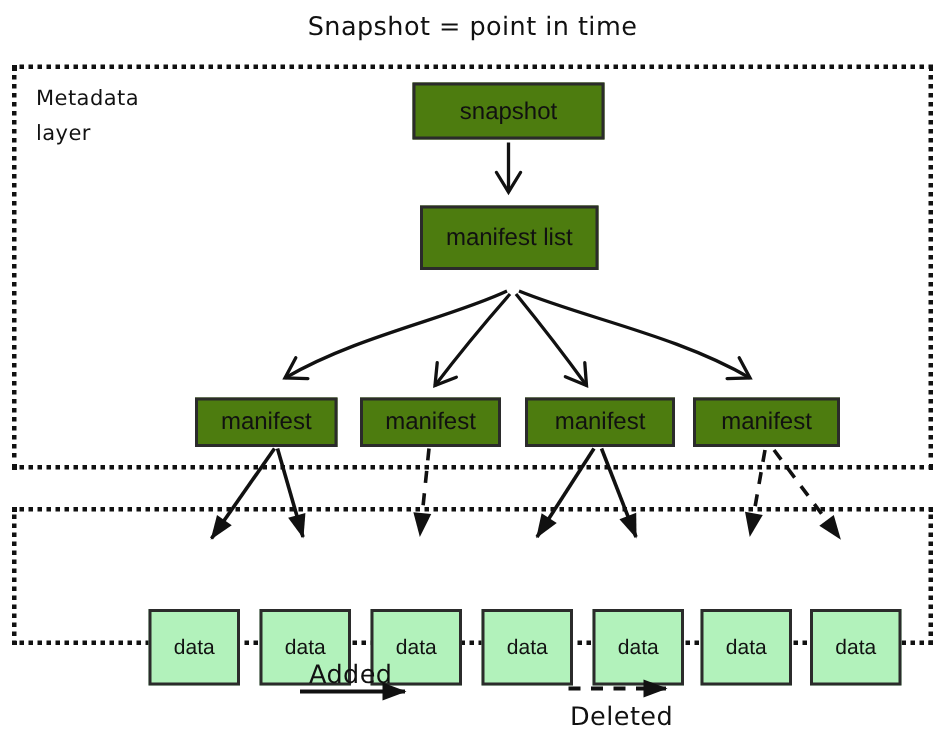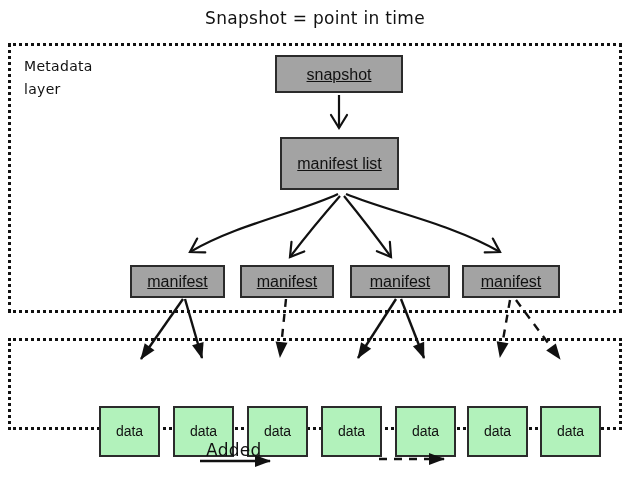--- a/index.html
+++ b/index.html
@@ -12,41 +12,41 @@
     position:absolute;top:8px;left:0;width:630px;text-align:center;
     font-size:17px;
   }
   .layer-box{position:absolute;border:3px dotted #111;box-sizing:border-box;}
   .layer-label{position:absolute;font-size:14px;line-height:23px;}
   .node{
     position:absolute;box-sizing:border-box;border:2px solid #2b2b2b;
     display:flex;align-items:center;justify-content:center;text-align:center;
     font-size:16px;line-height:19px;
   }
-  .cyan{background:#a3a3a3;text-decoration:underline;}
+  .cyan{background:#4d7c0f;}
   .green{background:#b2f2bb;}
   .data-node{font-size:14px;margin-top:36px;}
   .legend-label{position:absolute;font-size:17px;}
   svg.overlay{position:absolute;left:0;top:0;pointer-events:none;}
 </style>
 </head>
 <body>
 
 <div class="canvas">
 
   <div class="title hand">Snapshot = point in time</div>
 
   <div class="layer-box" style="left:8px;top:43px;width:614px;height:270px;"></div>
   <div class="layer-label hand" style="left:24px;top:55px;width:104px;">Metadata layer</div>
 
   <div class="layer-box" style="left:8px;top:338px;width:614px;height:92px;"></div>
 
   <div class="node cyan" style="left:275px;top:55px;width:128px;height:38px;">snapshot</div>
 
-  <div class="node cyan" style="left:280px;top:137px;width:119px;height:53px;width:119px;">
+  <div class="node cyan" style="left:280px;top:137px;width:119px;height:43px;width:119px;">
     <span style="width:90px;display:inline-block;">manifest list</span>
   </div>
 
   <div class="node cyan" style="left:130px;top:265px;width:95px;height:33px;">manifest</div>
   <div class="node cyan" style="left:240px;top:265px;width:94px;height:33px;">manifest</div>
   <div class="node cyan" style="left:350px;top:265px;width:100px;height:33px;">manifest</div>
   <div class="node cyan" style="left:462px;top:265px;width:98px;height:33px;">manifest</div>
 
   <div class="node green data-node" style="left:99px;top:370px;width:61px;height:51px;">data</div>
   <div class="node green data-node" style="left:173px;top:370px;width:61px;height:51px;">data</div>
@@ -82,14 +82,15 @@
     <path d="M401,299 L424,358" stroke="#111" stroke-width="2.4" fill="none" marker-end="url(#tri)"></path>
 
     <path d="M510,300 L500,357" stroke="#111" stroke-width="2.4" fill="none" stroke-dasharray="8 7" marker-end="url(#tri)"></path>
     <path d="M516,300 L560,359" stroke="#111" stroke-width="2.4" fill="none" stroke-dasharray="8 7" marker-end="url(#tri)"></path>
 
     <path d="M200,461 L270,461" stroke="#111" stroke-width="2.6" fill="none" marker-end="url(#tri)"></path>
     <path d="M379,459 L444,459" stroke="#111" stroke-width="2.6" fill="none" stroke-dasharray="8 7" marker-end="url(#tri)"></path>
   </svg>
 
   <div class="legend-label hand" style="left:206px;top:440px;">Added</div>
+  <div class="legend-label hand" style="left:380px;top:468px;">Deleted</div>
 
 </div>
 
 </body></html>

